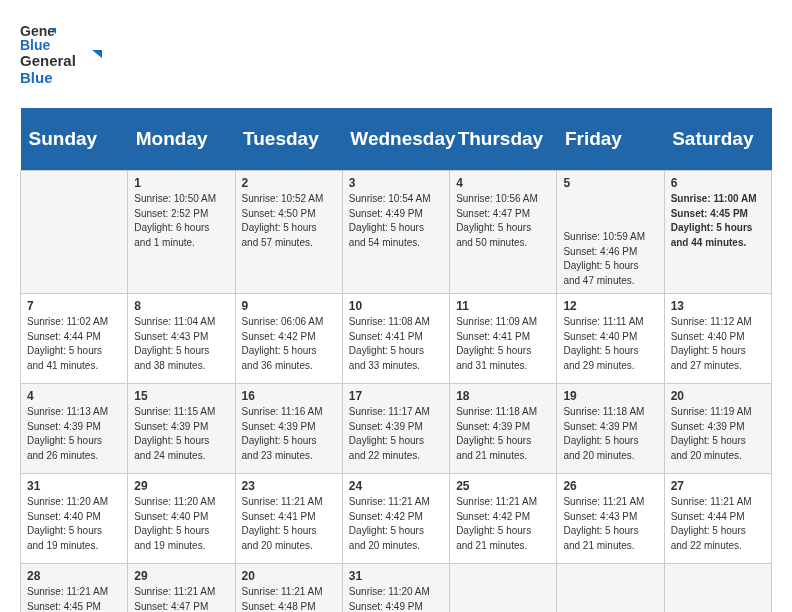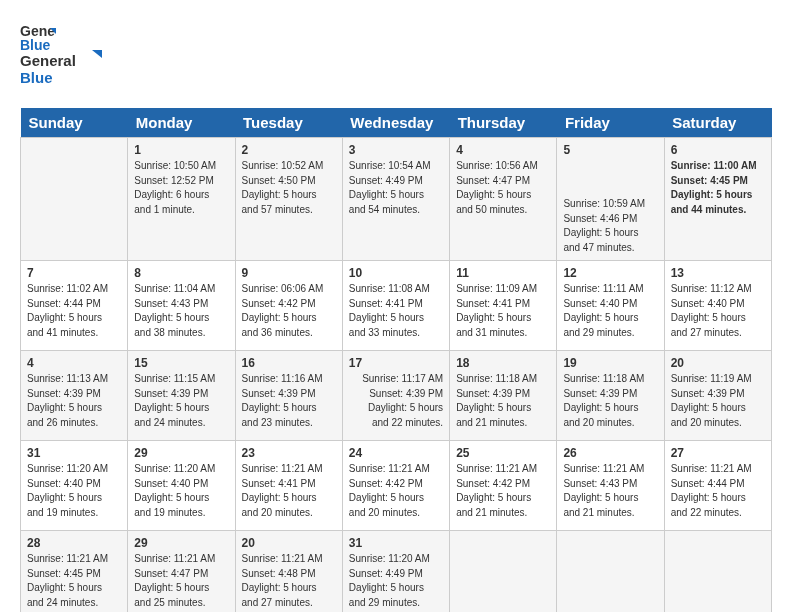--- a/index.html
+++ b/index.html
@@ -35,22 +35,22 @@
     }
     table {
       width: 100%;
       border-collapse: collapse;
       table-layout: fixed;
     }
     thead th {
       background-color: #2266aa;
       color: white;
       text-align: left;
-      padding: 6px 8px;
-      font-size: 15px;
+      padding: 20px 8px;
+      font-size: 19px;
       font-weight: bold;
     }
     tbody td {
       border: 1px solid #ccc;
       vertical-align: top;
       padding: 5px 6px;
       font-size: 10.5px;
       color: #333;
       height: 90px;
     }
@@ -109,21 +109,21 @@
         <th>Friday</th>
         <th>Saturday</th>
       </tr>
   </thead>
   <tbody id="calendar-body">
   <tr>
         <td class="empty-cell"></td>
         <td>
           <span class="day-num">1</span>
           <div class="day-info" style="white-space: pre-line;">Sunrise: 10:50 AM
-Sunset: 12:52 PM
+Sunset: 2:52 PM
 Daylight: 6 hours
 and 1 minute.</div>
         </td>
         <td>
           <span class="day-num">2</span>
           <div class="day-info" style="white-space: pre-line;">Sunrise: 10:52 AM
 Sunset: 4:50 PM
 Daylight: 5 hours
 and 57 minutes.</div>
         </td>
@@ -224,21 +224,21 @@
         </td>
         <td>
           <span class="day-num">16</span>
           <div class="day-info" style="white-space: pre-line;">Sunrise: 11:16 AM
 Sunset: 4:39 PM
 Daylight: 5 hours
 and 23 minutes.</div>
         </td>
         <td>
           <span class="day-num">17</span>
-          <div class="day-info" style="white-space: pre-line; text-align: right;">Sunrise: 11:17 AM
+          <div class="day-info" style="white-space: pre-line;">Sunrise: 11:17 AM
 Sunset: 4:39 PM
 Daylight: 5 hours
 and 22 minutes.</div>
         </td>
         <td>
           <span class="day-num">18</span>
           <div class="day-info" style="white-space: pre-line;">Sunrise: 11:18 AM
 Sunset: 4:39 PM
 Daylight: 5 hours
 and 21 minutes.</div>

